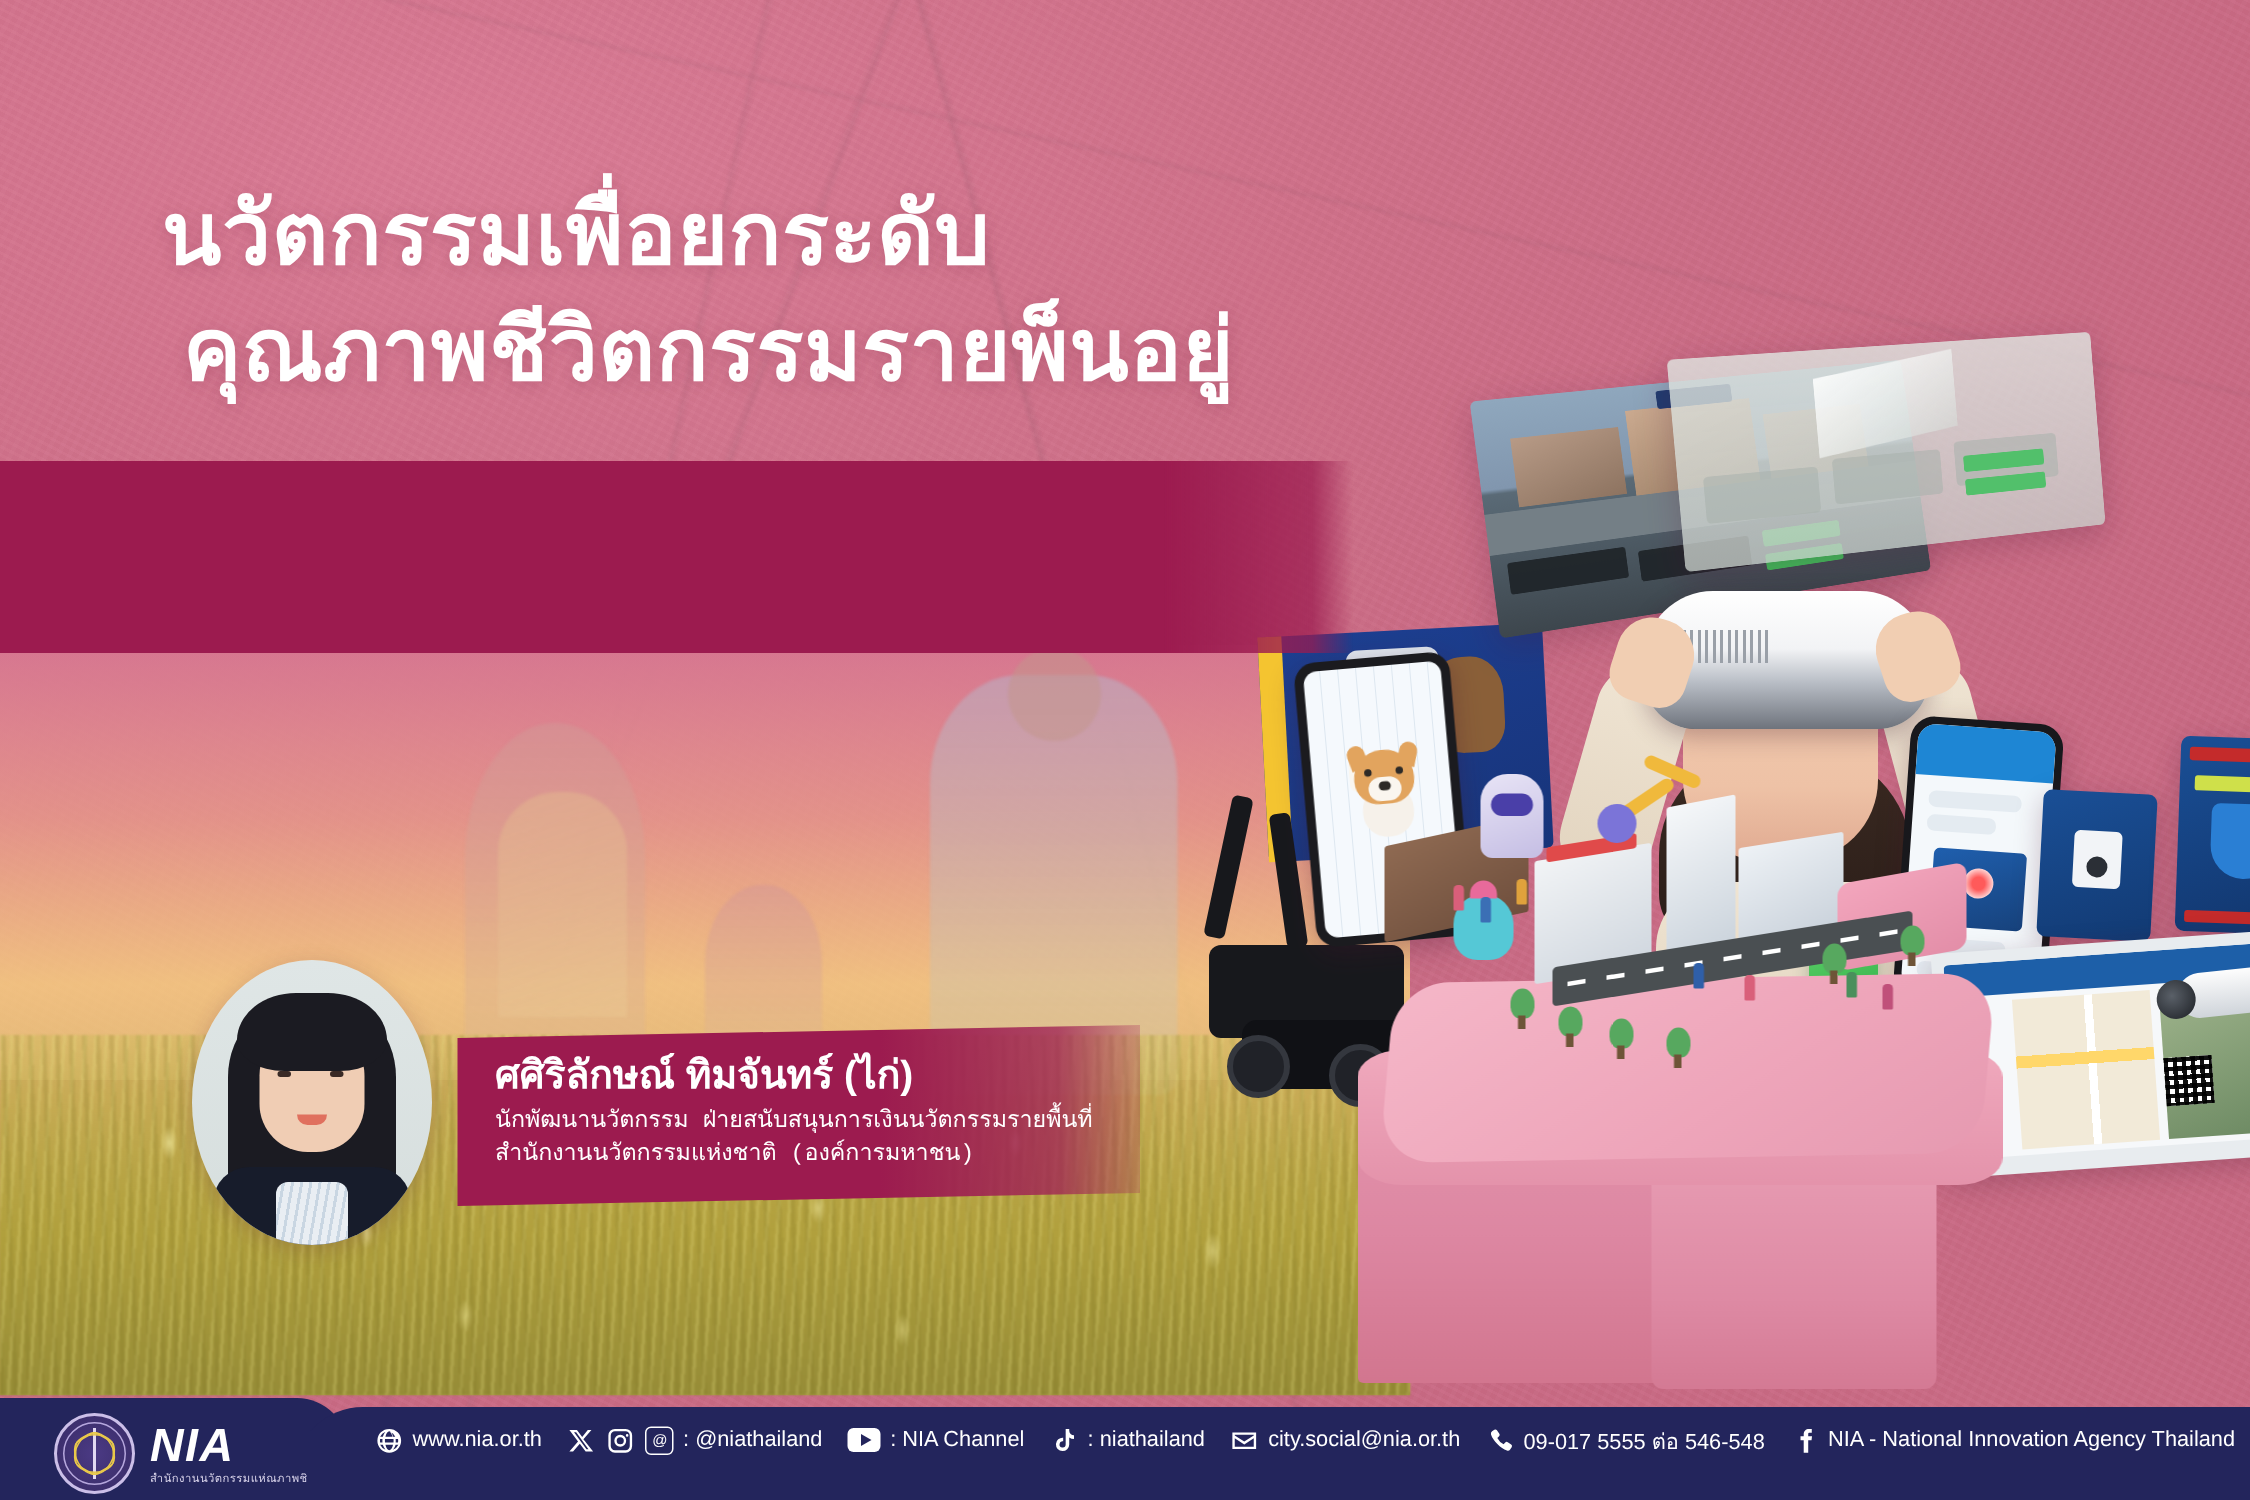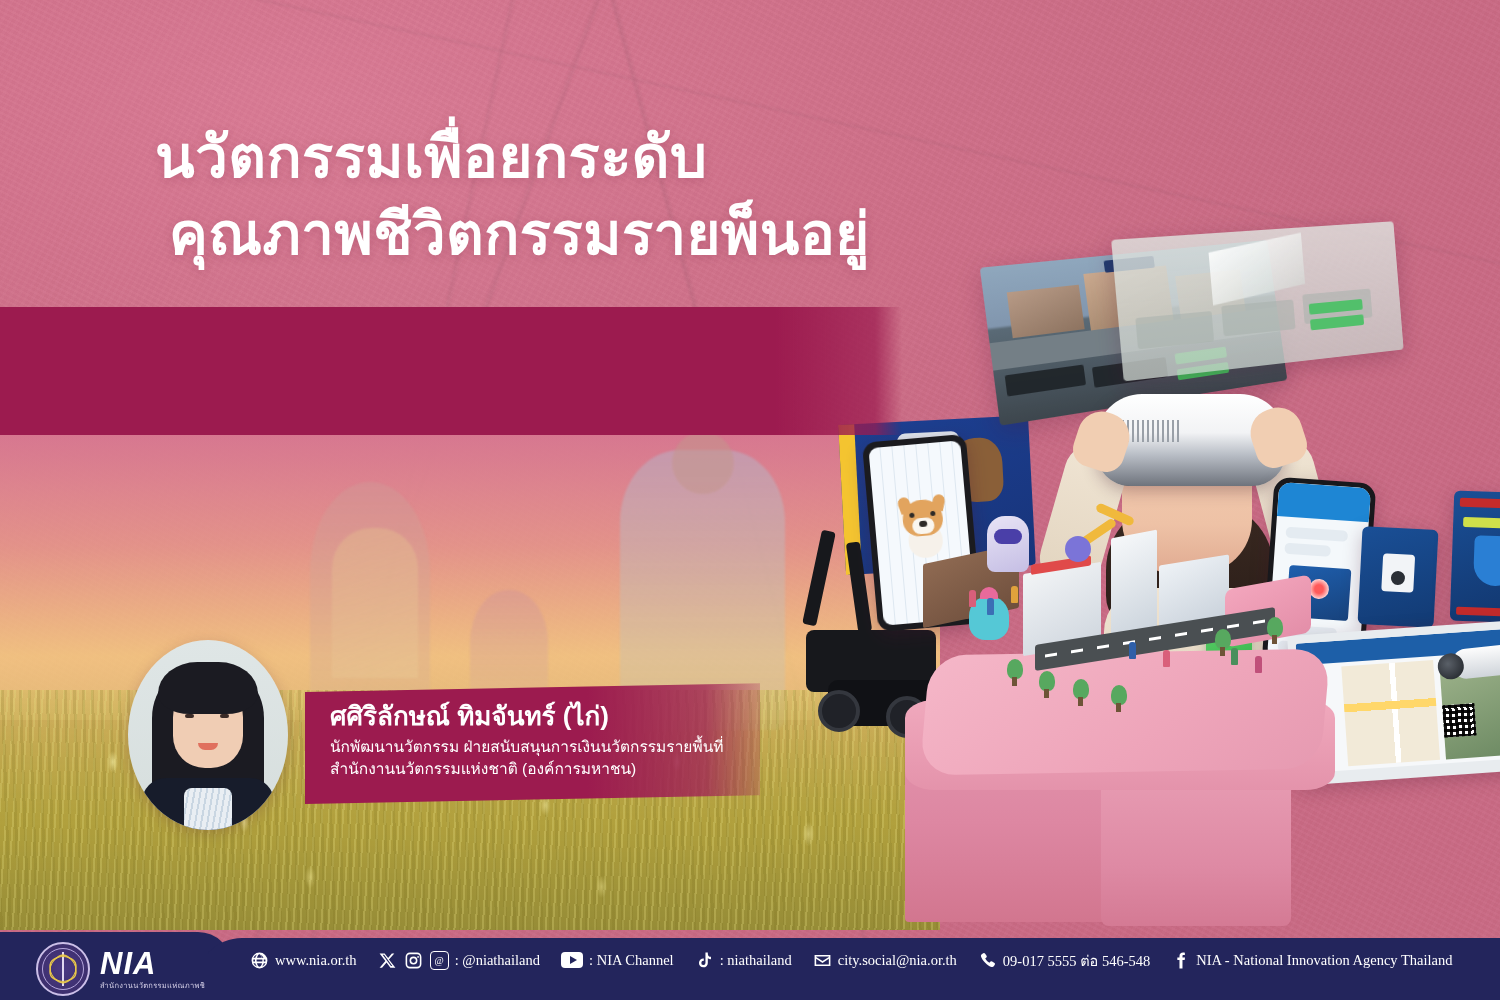--- a/index.html
+++ b/index.html
@@ -137,21 +137,20 @@
   .headline {
     position: absolute;
     left: 108px; top: 118px;
     color: #ffffff;
     font-size: 58px;
     font-weight: 700;
     line-height: 1.33;
     letter-spacing: .5px;
     text-shadow: 0 2px 10px rgba(120,30,60,.22);
     white-space: nowrap;
-    margin-left: 47px;
   }
   .headline .l2 { padding-left: 14px; display: block; }
 
   
   .speaker-band {
     position: absolute;
     left: 305px; top: 692px; width: 455px; height: 112px;
     background: linear-gradient(to right, #9c1b4f 0%, #9c1b4f 62%, rgba(160,35,85,.78) 88%, rgba(170,50,95,.30) 100%);
     transform: skewY(-1.1deg);
     transform-origin: left center;
@@ -159,21 +158,21 @@
   .speaker-text {
     position: absolute;
     left: 330px; top: 700px; width: 470px;
     color: #ffffff;
   }
   .speaker-name {
     font-size: 26px; font-weight: 700; line-height: 1.25;
     margin-bottom: 3px; white-space: nowrap;
   }
   .speaker-role {
-    font-size: 15.5px; font-weight: 400; line-height: 1.42; white-space: nowrap;
+    font-size: 15.5px; font-weight: 400; line-height: 1.42; white-space: nowrap; font-family: Liberation Mono, monospace;
   }
   .avatar {
     position: absolute;
     left: 128px; top: 640px; width: 160px; height: 190px;
     border-radius: 50%;
     background: linear-gradient(to bottom, #dfe6e6 0%, #d6dedd 100%);
     overflow: hidden;
     box-shadow: 0 3px 14px rgba(90,30,60,.22);
   }
   .avatar .hair {
@@ -566,21 +565,21 @@
   .logo-sub {
     color: #d8d3ea; font-size: 7.5px; letter-spacing: .3px; margin-top: 3px;
     text-align: right;
   }
 
   .contacts {
     position: absolute; left: 250px; top: 0; right: 10px; height: 80px;
     display: flex; align-items: center; gap: 7px;
     color: #ffffff; font-size: 14.5px; white-space: nowrap;
   }
-  .contacts .grp { display: flex; align-items: center; gap: 6px; font-family: Liberation Serif, serif; }
+  .contacts .grp { display: flex; align-items: center; gap: 6px; }
   .contacts .sep { width: 7px; }
   .ic {
     display: inline-flex; align-items: center; justify-content: center;
     width: 19px; height: 19px; flex: none;
   }
   .ic svg { width: 100%; height: 100%; fill: #ffffff; }
   .ic-box {
     width: 17px; height: 17px; border: 1.6px solid #fff; border-radius: 4px;
     display: inline-flex; align-items: center; justify-content: center;
     font-size: 10px; color: #fff; flex: none;

